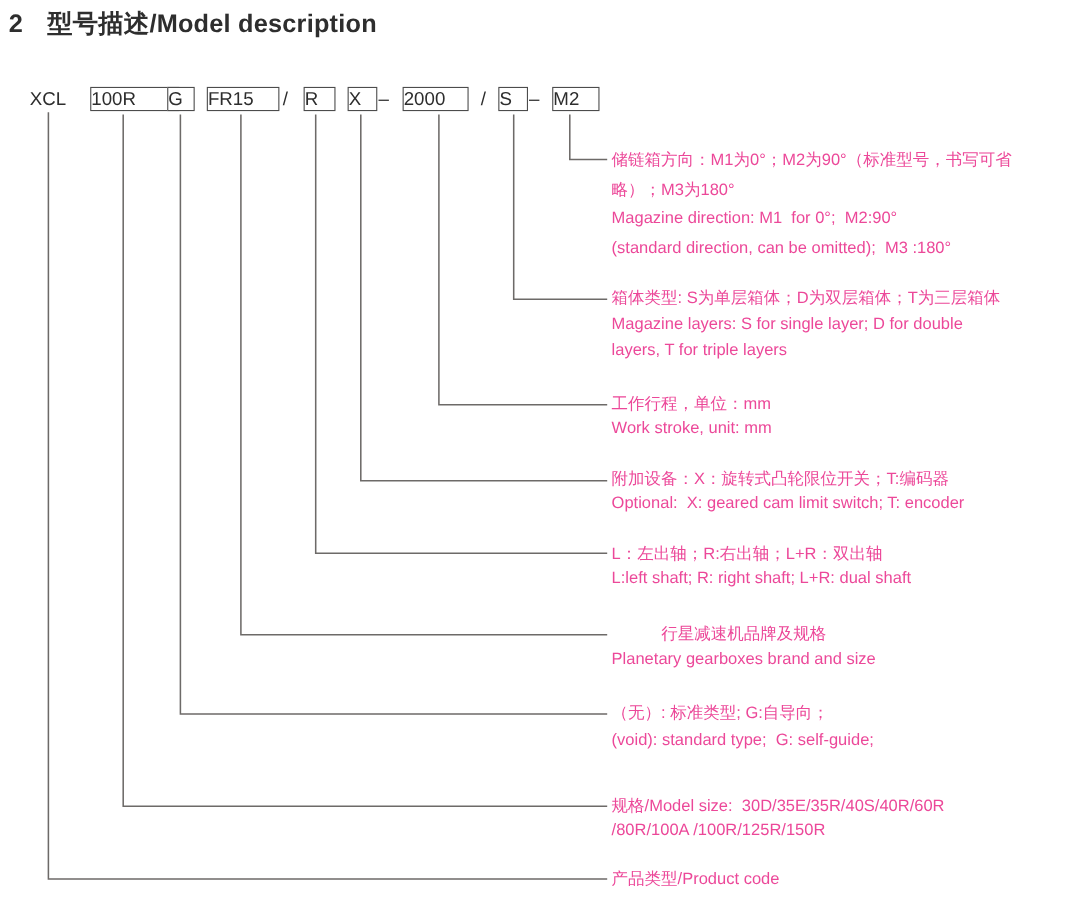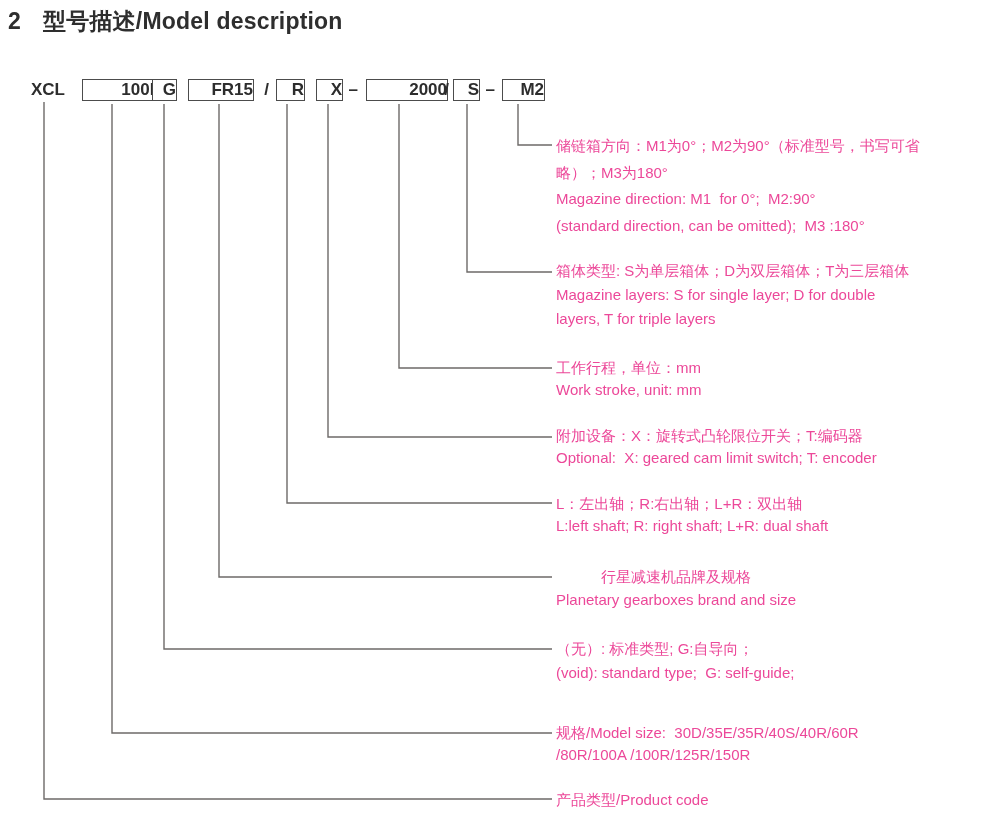--- a/index.html
+++ b/index.html
@@ -32,39 +32,38 @@
   }
 
   
   .code-item {
     position: absolute;
     top: 79px;
     height: 22px;
     line-height: 22px;
     font-size: 17px;
     color: #2d2d2d;
-    text-align: right;
+    text-align: left;
     white-space: nowrap;
-    font-weight: bold;
   }
   .code-prefix { left: 27px; width: 38px; }
   .code-box {
     border: 1.5px solid #4c4c4c;
     box-sizing: border-box;
     line-height: 19px;
     background: #ffffff;
   }
   .box-size    { left: 82px;  width: 81px; }
   .box-guide   { left: 152px; width: 25px; }
   .box-gearbox { left: 188px; width: 66px; }
   .sep-1       { left: 257px; width: 12px; }
   .box-shaft   { left: 276px; width: 29px; }
   .box-opt     { left: 316px; width: 27px; }
   .sep-2       { left: 344px; width: 14px; }
-  .box-stroke  { left: 366px; width: 82px; }
+  .box-stroke  { left: 366px; width: 60px; }
   .sep-3       { left: 437px; width: 12px; }
   .box-layers  { left: 453px; width: 27px; }
   .sep-4       { left: 481px; width: 14px; }
   .box-dir     { left: 502px; width: 43px; }
 
   
   .connectors {
     position: absolute;
     left: 0; top: 0;
     width: 989px; height: 821px;

